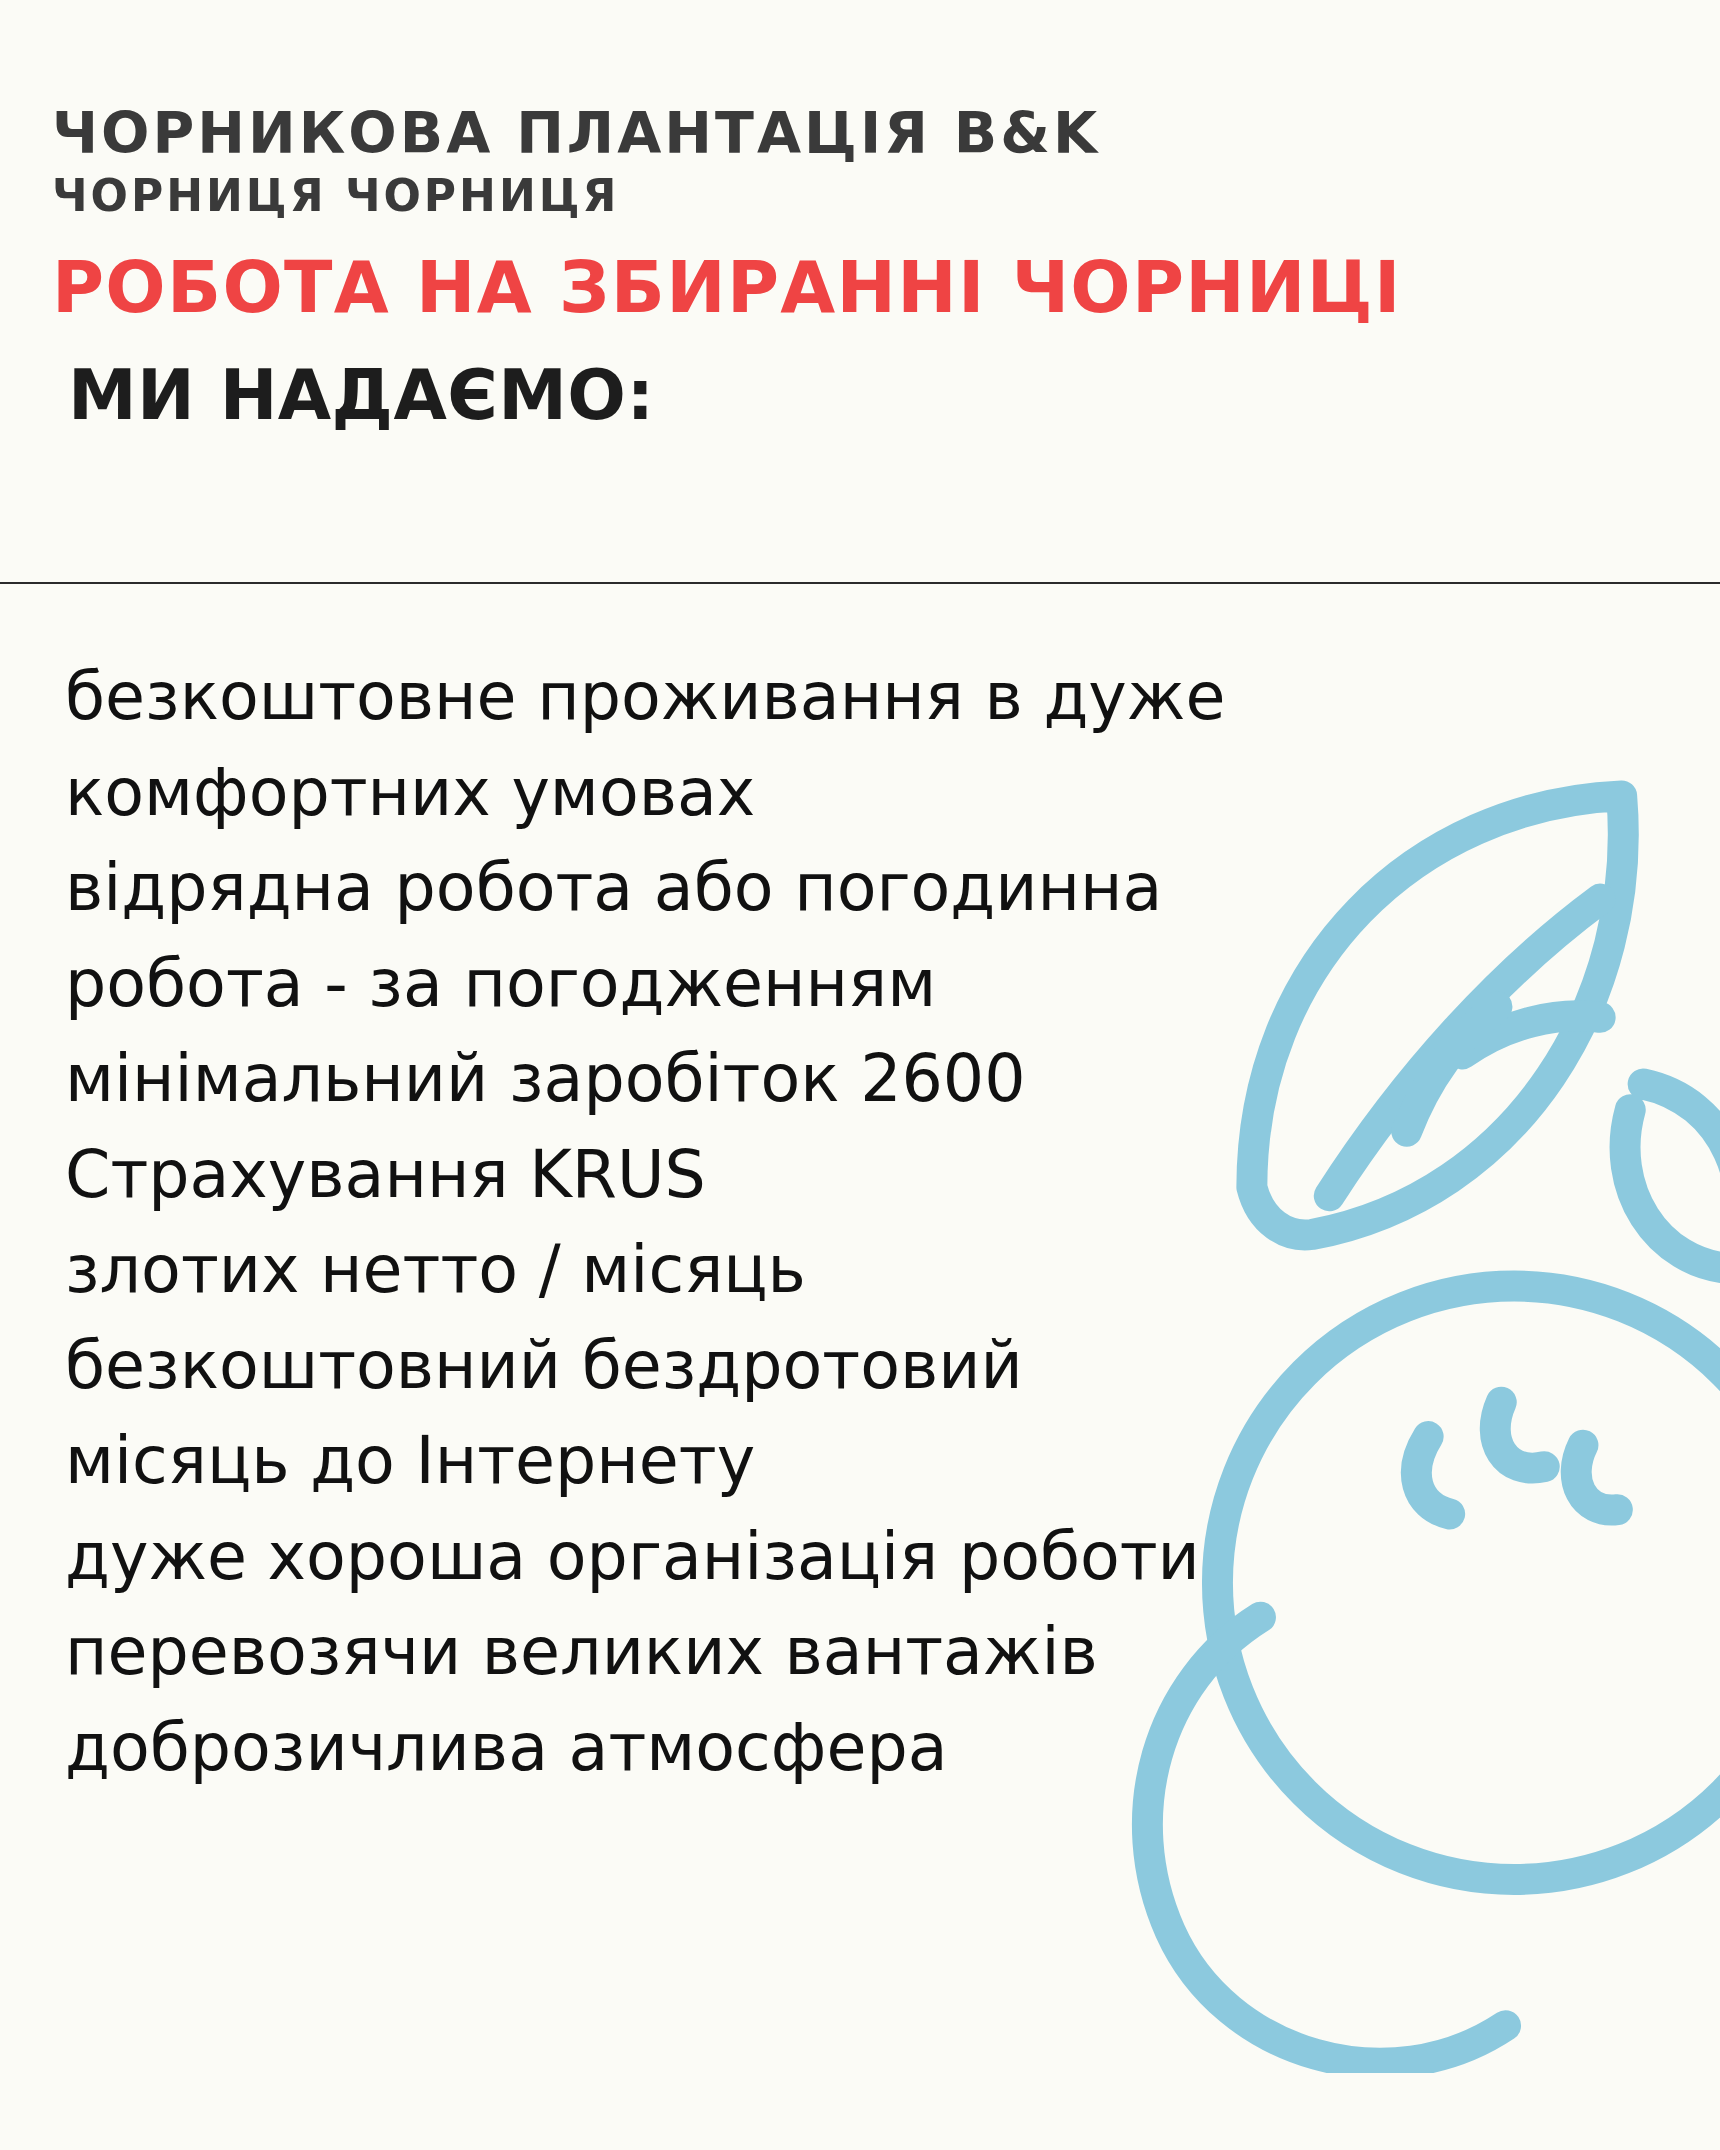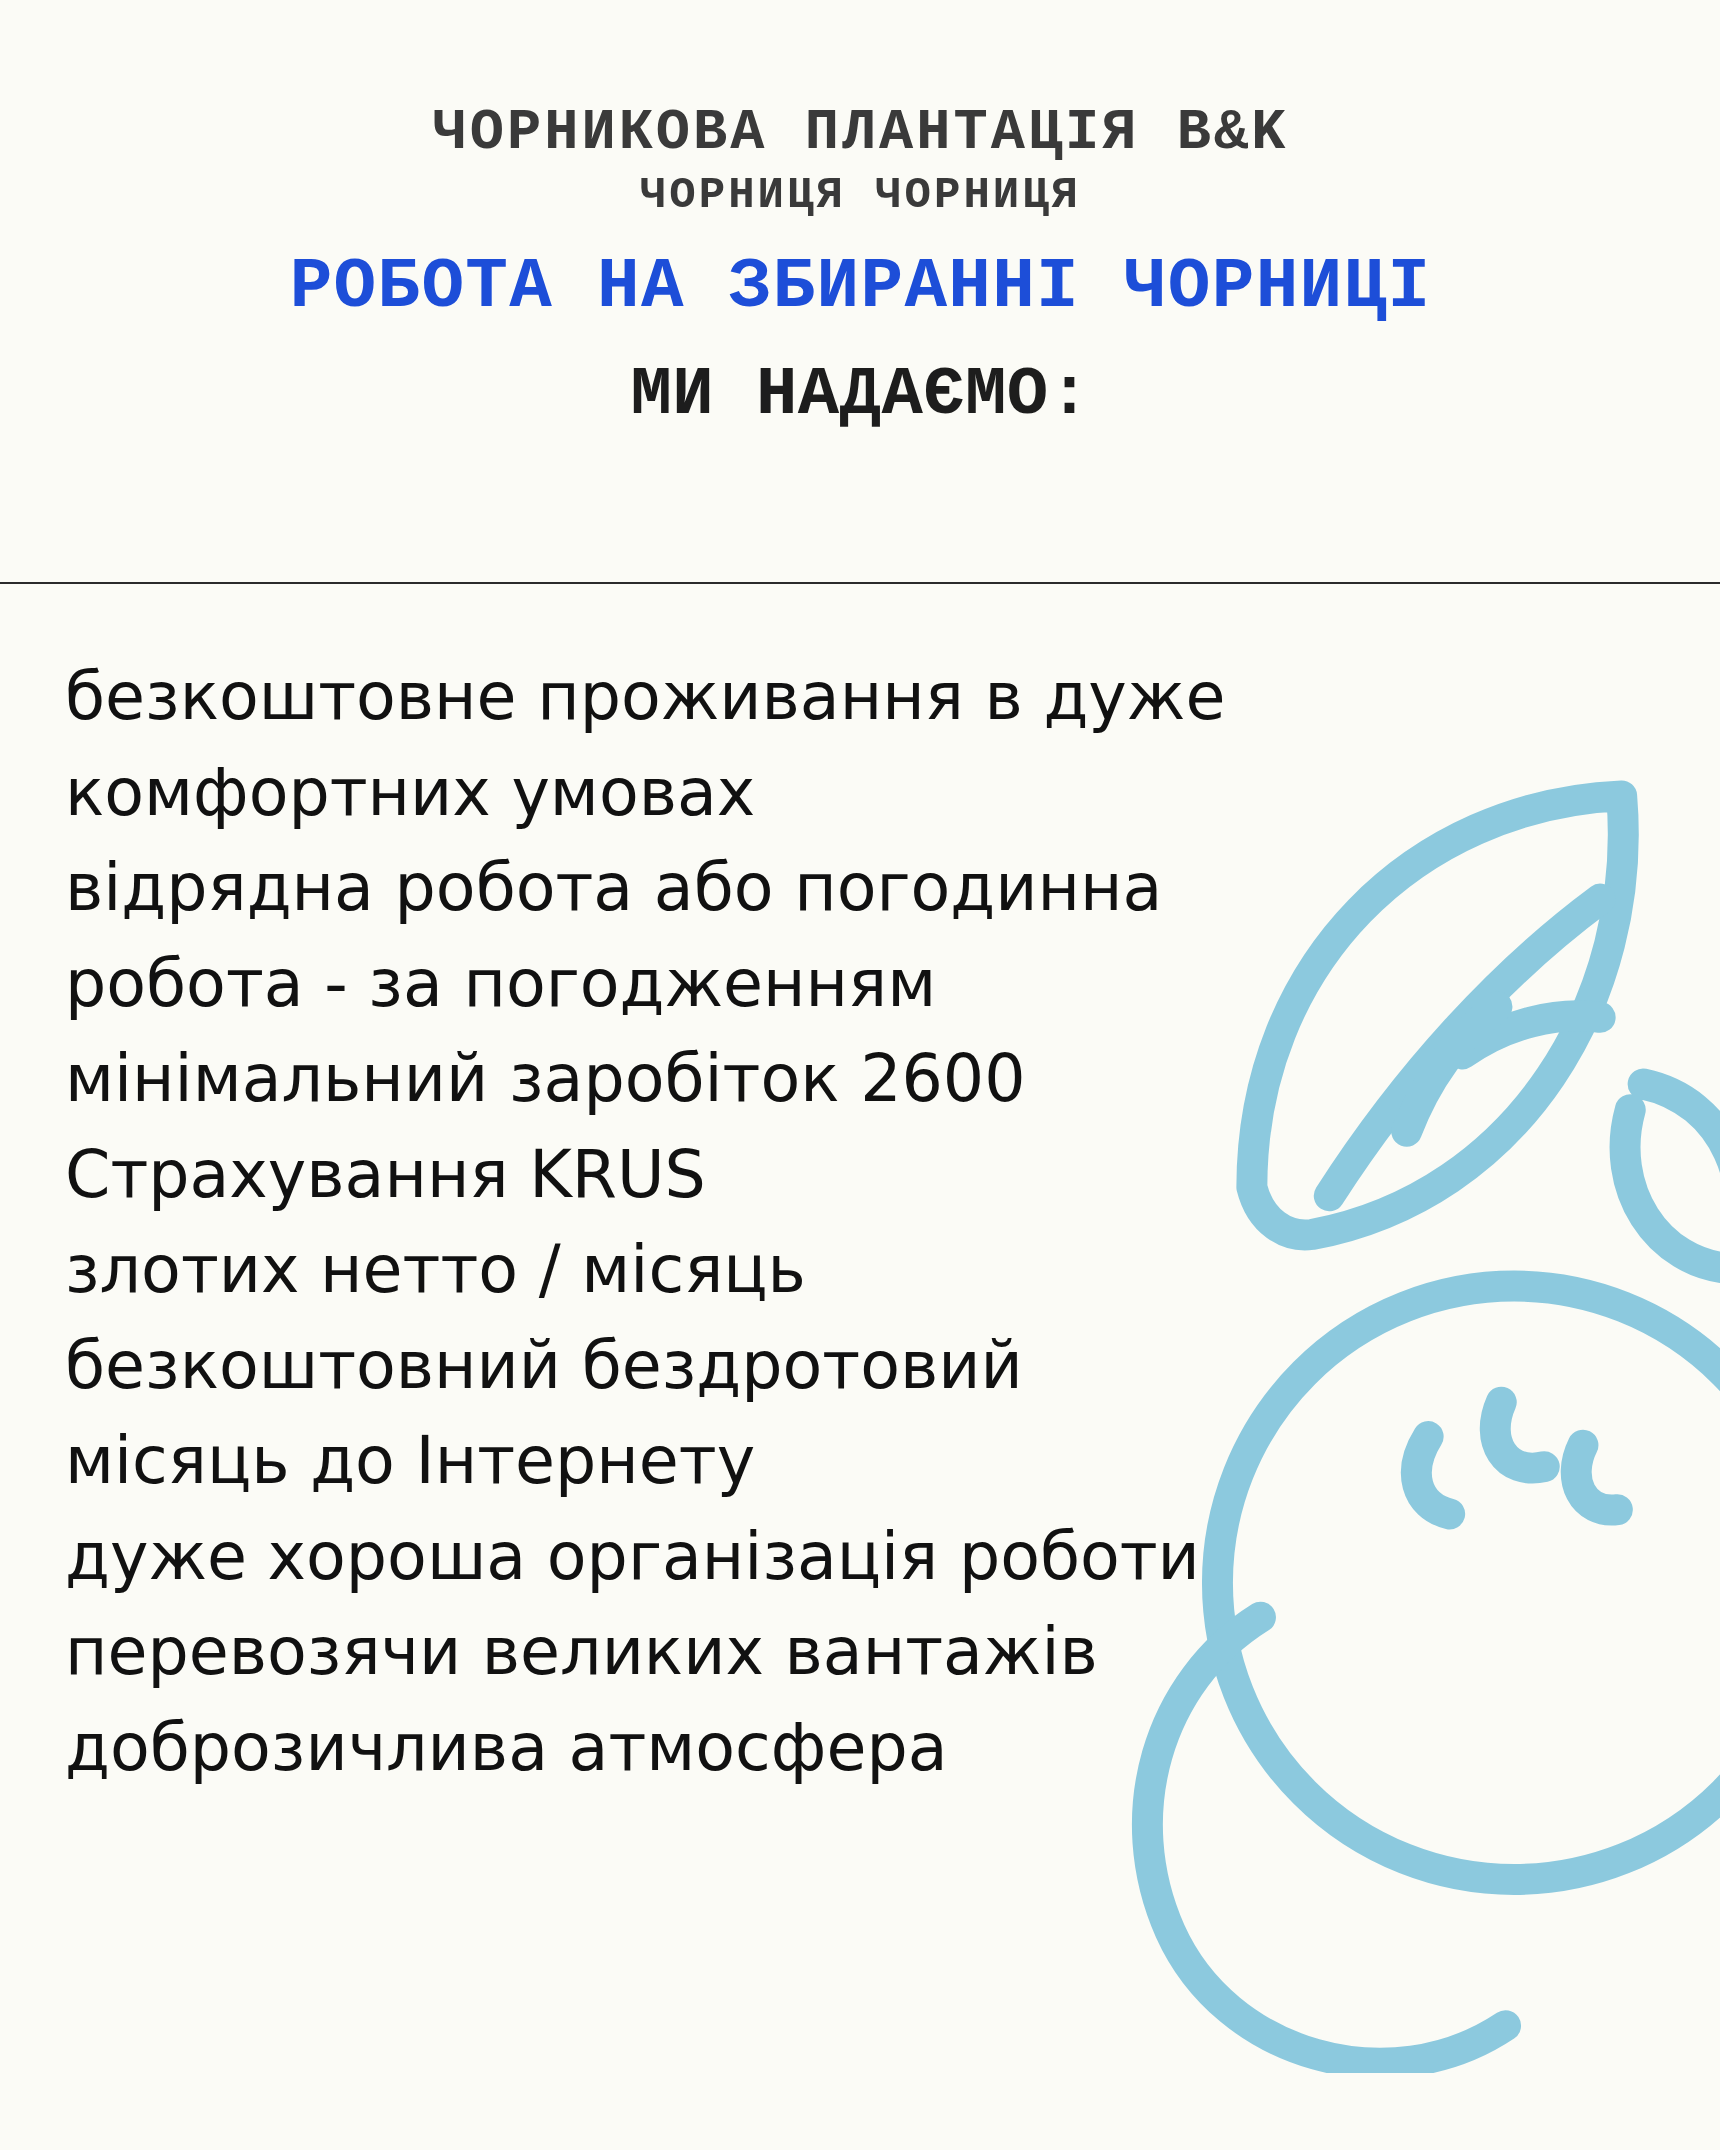--- a/index.html
+++ b/index.html
@@ -21,22 +21,21 @@
     background: #fbfbf6;
     box-sizing: border-box;
     overflow: hidden;
   }
 
   
   .header {
     position: relative;
     z-index: 5;
     padding: 99px 52px 0 52px;
-    text-align: center;
-    font-family: Liberation Mono, monospace;
+    text-align: left;
   }
 
   .header-line1 {
     font-size: 57px;
     font-weight: 700;
     letter-spacing: 3px;
     line-height: 1.22;
     color: #3a3a3a;
     margin: 0;
     text-transform: uppercase;
@@ -50,21 +49,21 @@
     color: #3a3a3a;
     margin: 0 0 25px 0;
     text-transform: uppercase;
   }
 
   .header-highlight {
     font-size: 71px;
     font-weight: 800;
     letter-spacing: 1.3px;
     line-height: 1.15;
-    color: #1d4ed8;
+    color: #ef4444;
     margin: 0 0 27px 0;
     text-transform: uppercase;
   }
 
   .header-sub {
     font-size: 69px;
     font-weight: 700;
     letter-spacing: 0.4px;
     line-height: 1.15;
     color: #1d1d1d;

